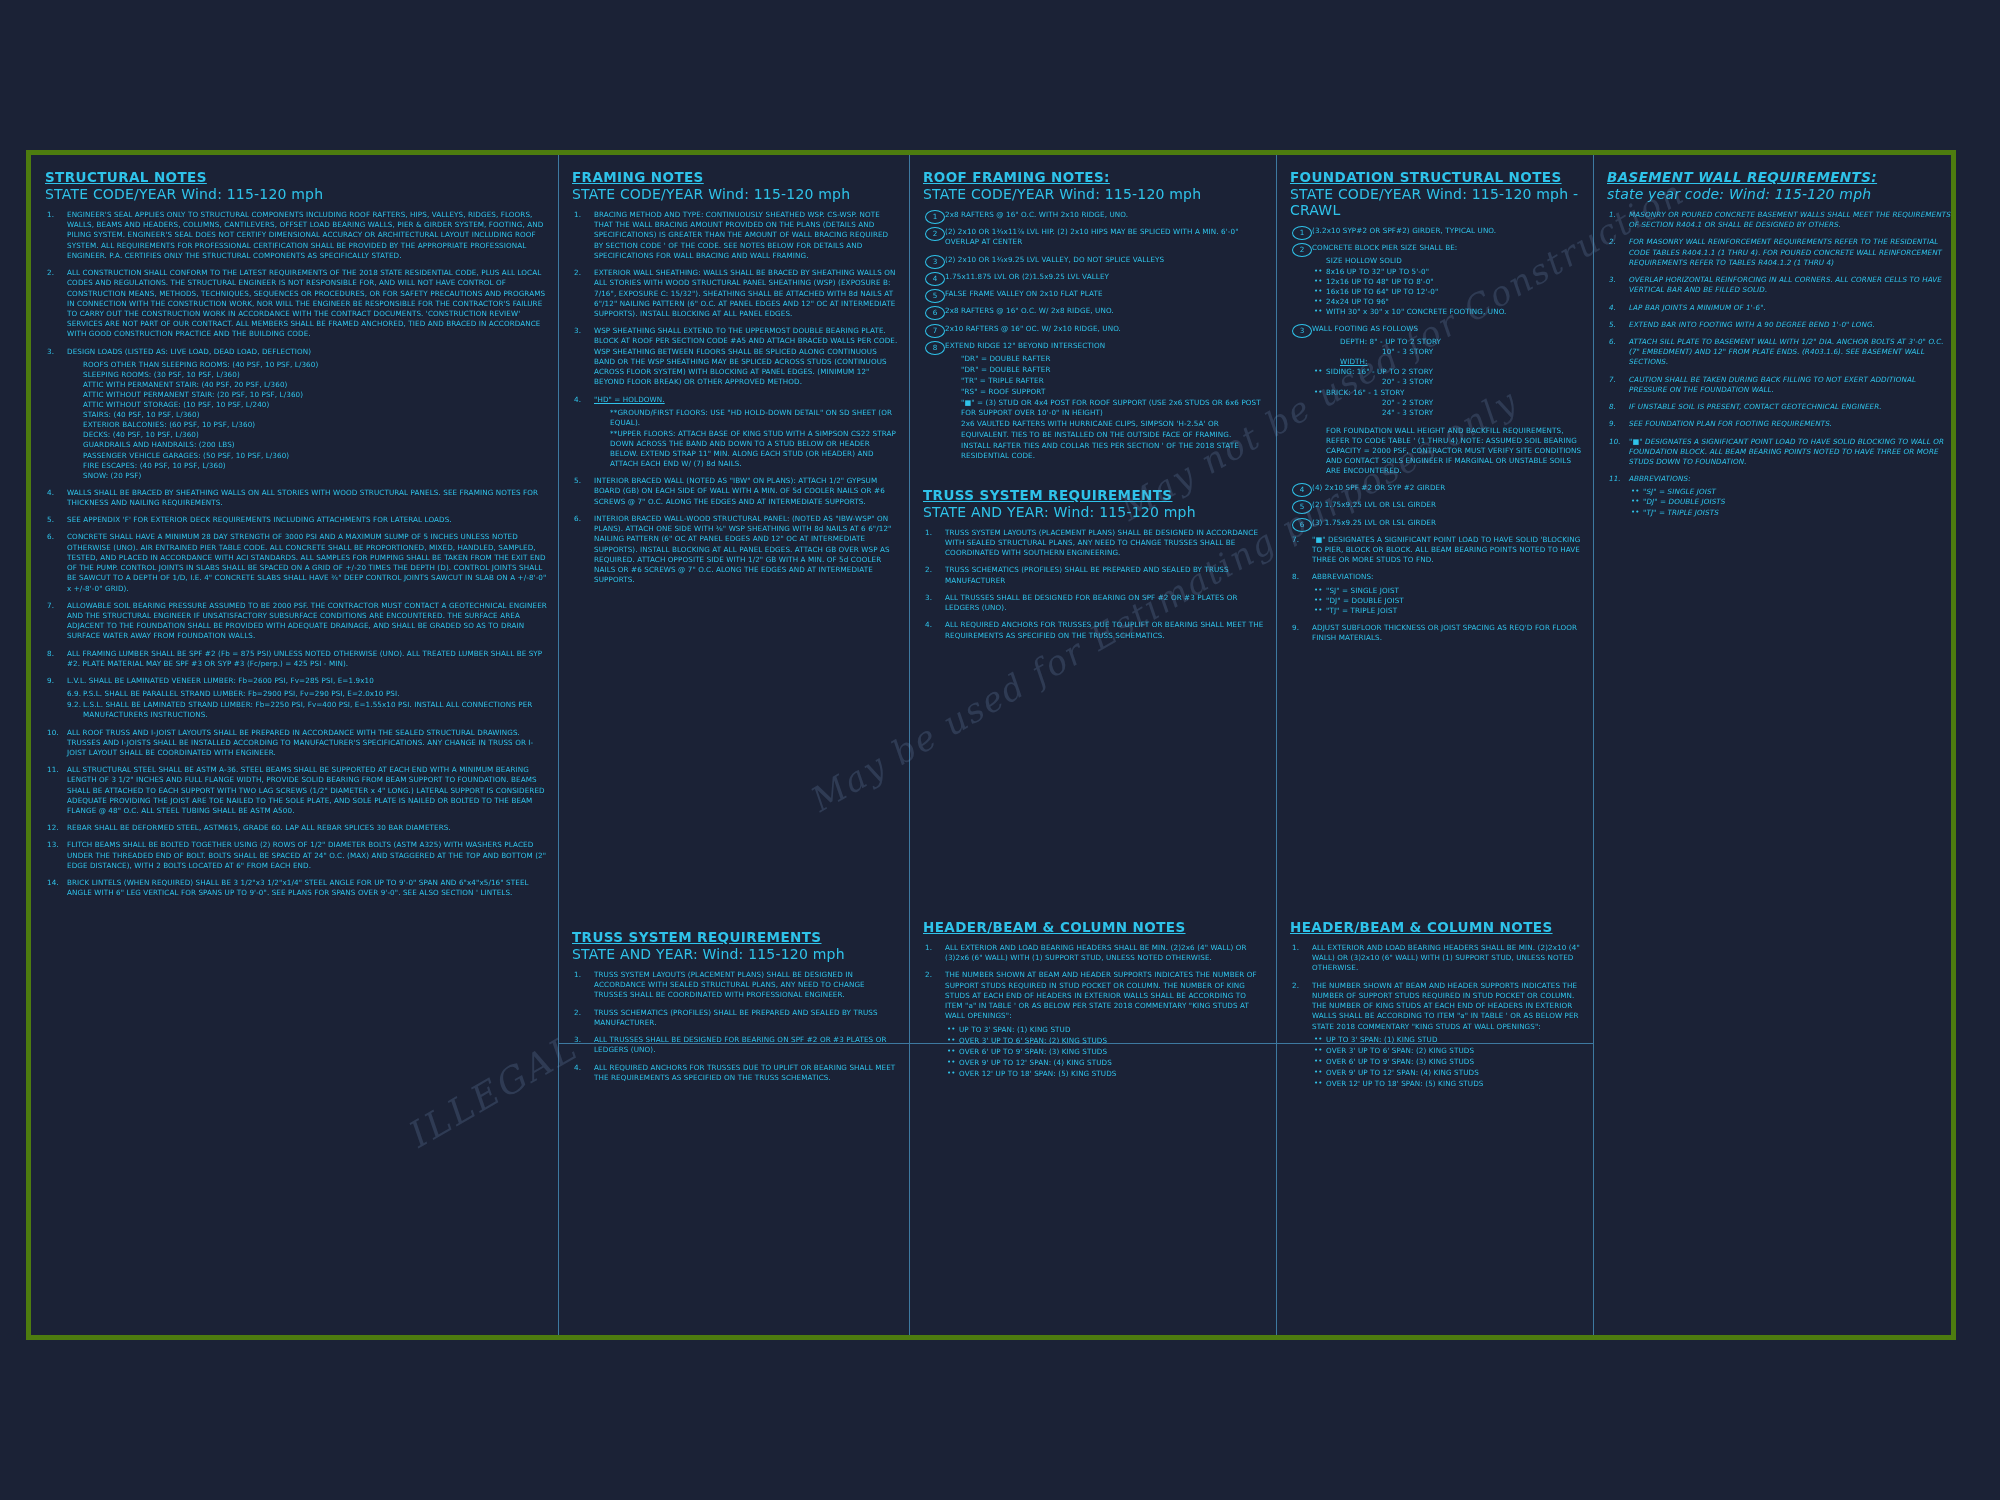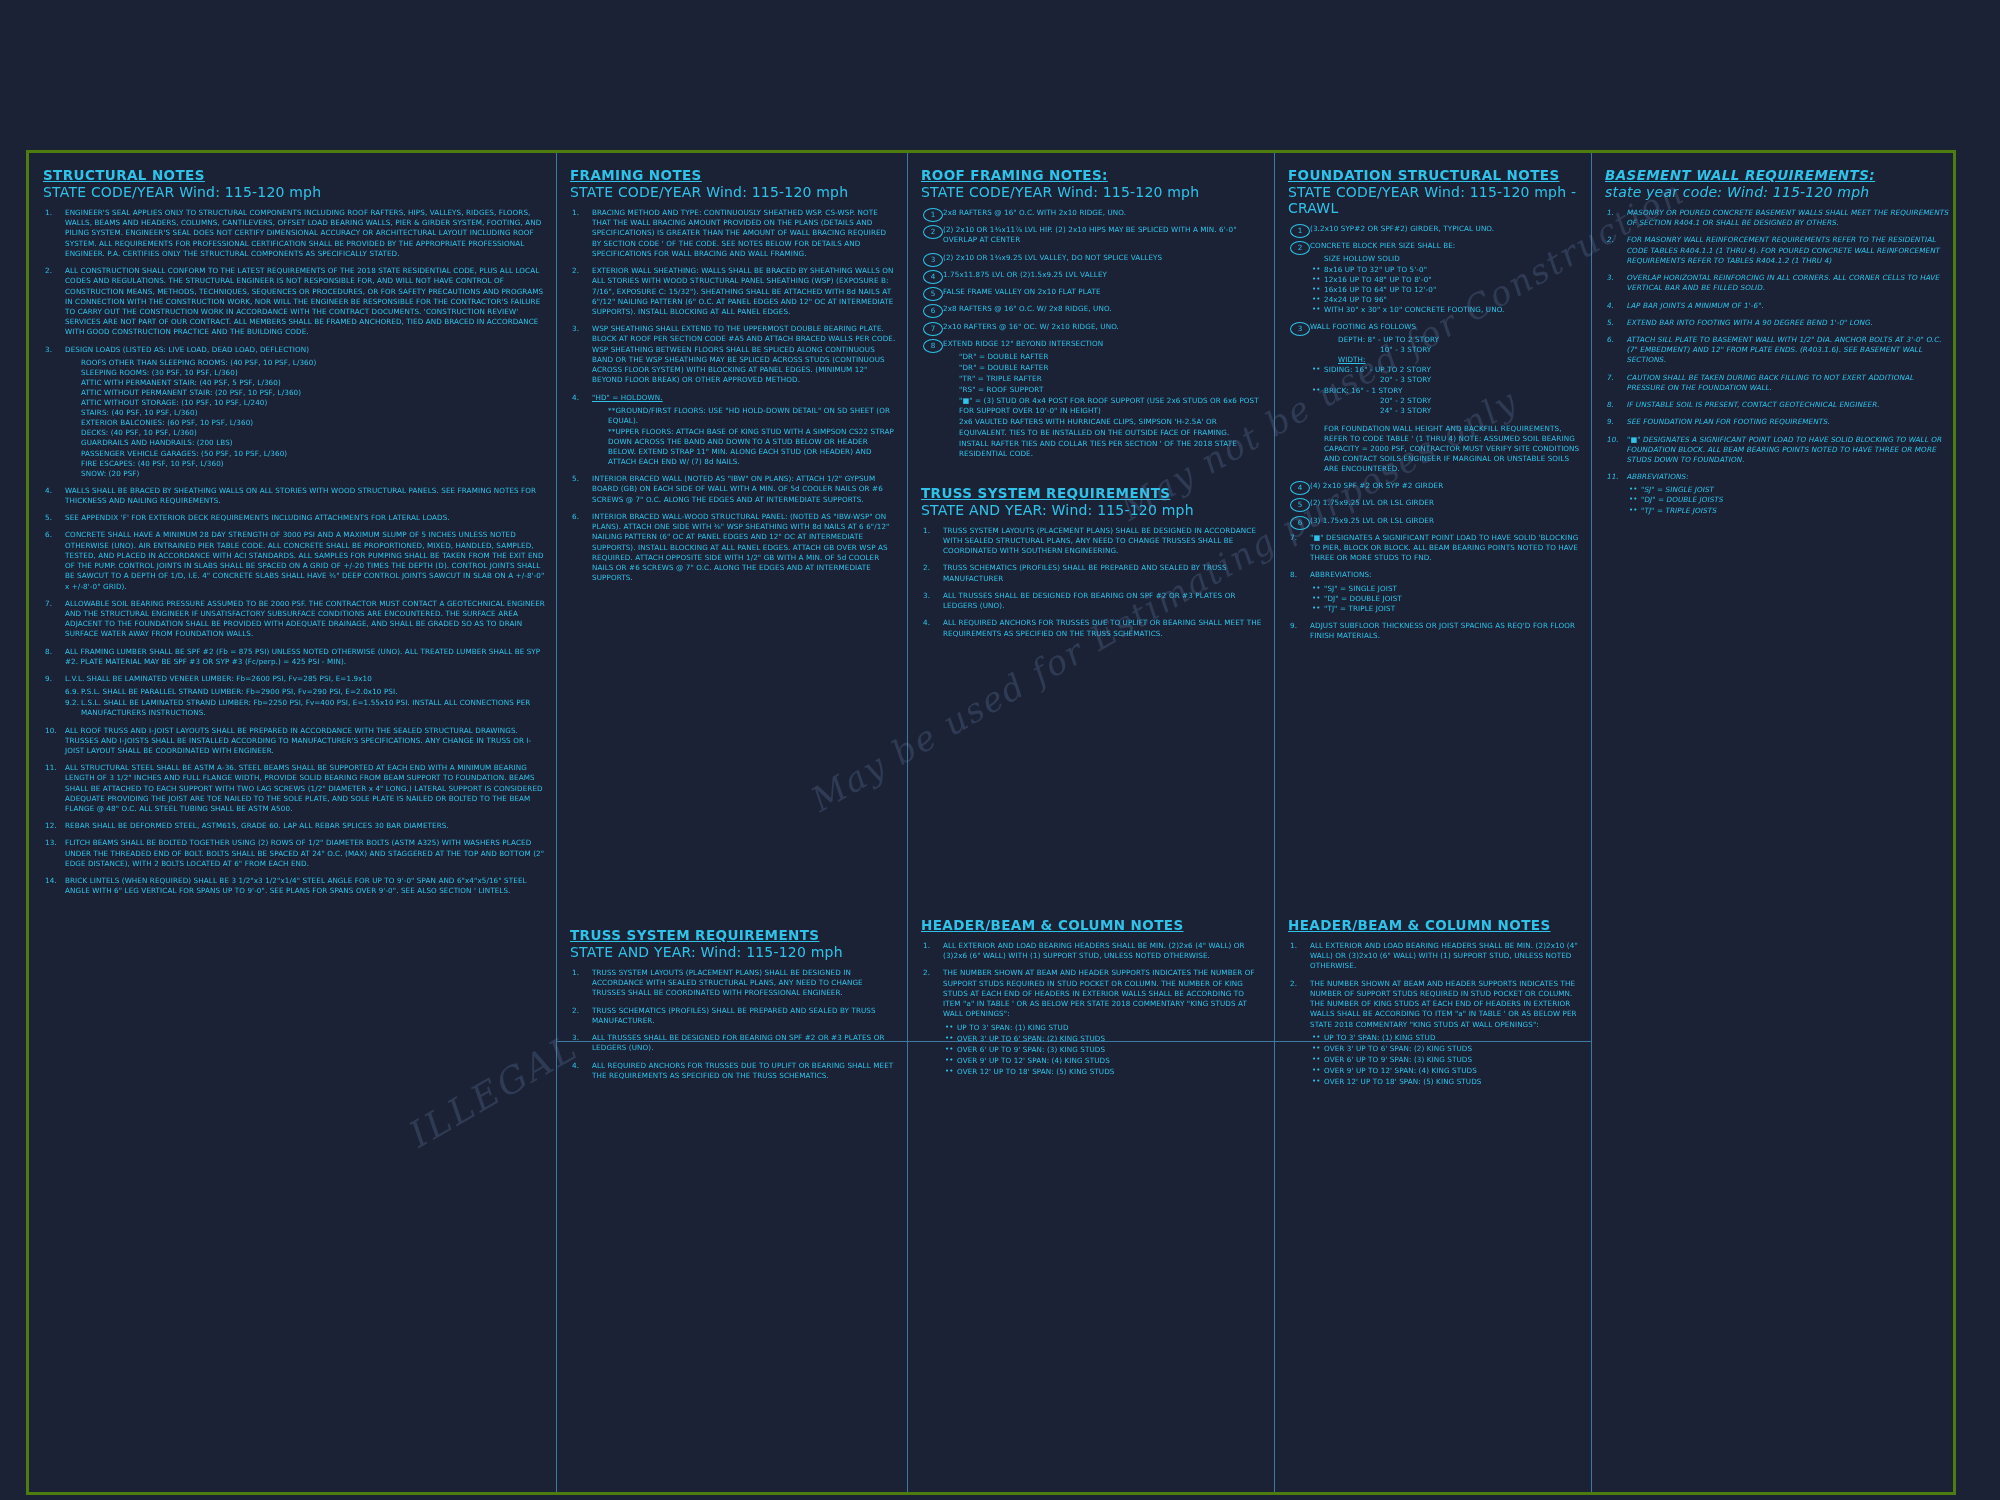--- a/index.html
+++ b/index.html
@@ -7,22 +7,22 @@
     width:2000px;height:1500px;
     background:#1b2236;
     font-family:"DejaVu Sans", sans-serif;
     color:#39c6e8;
     overflow:hidden;
     position:relative;
   }
   .sheet{
     position:absolute;
     left:26px;top:150px;
-    width:1930px;height:1345px;
-    border:3px solid #4d7c0f;
+    width:1930px;height:1190px;
+    border:5px solid #4d7c0f;
     background:#1b2236;
     box-sizing:border-box;
   }
   .watermark{
     position:absolute;
     left:0;top:0;width:2000px;height:1500px;
     pointer-events:none;
     z-index:50;
   }
   .wm-text{
@@ -112,21 +112,21 @@
     <div class="blk">
       <h2>STRUCTURAL NOTES</h2>
       <div class="sub">STATE CODE/YEAR Wind: 115-120 mph</div>
       <ol class="items">
         <li><span class="num">1.</span><span>ENGINEER'S SEAL APPLIES ONLY TO STRUCTURAL COMPONENTS INCLUDING ROOF RAFTERS, HIPS, VALLEYS, RIDGES, FLOORS, WALLS, BEAMS AND HEADERS, COLUMNS, CANTILEVERS, OFFSET LOAD BEARING WALLS, PIER &amp; GIRDER SYSTEM, FOOTING, AND PILING SYSTEM. ENGINEER'S SEAL DOES NOT CERTIFY DIMENSIONAL ACCURACY OR ARCHITECTURAL LAYOUT INCLUDING ROOF SYSTEM. ALL REQUIREMENTS FOR PROFESSIONAL CERTIFICATION SHALL BE PROVIDED BY THE APPROPRIATE PROFESSIONAL ENGINEER. P.A. CERTIFIES ONLY THE STRUCTURAL COMPONENTS AS SPECIFICALLY STATED.</span></li>
         <li><span class="num">2.</span><span>ALL CONSTRUCTION SHALL CONFORM TO THE LATEST REQUIREMENTS OF THE 2018 STATE RESIDENTIAL CODE, PLUS ALL LOCAL CODES AND REGULATIONS. THE STRUCTURAL ENGINEER IS NOT RESPONSIBLE FOR, AND WILL NOT HAVE CONTROL OF CONSTRUCTION MEANS, METHODS, TECHNIQUES, SEQUENCES OR PROCEDURES, OR FOR SAFETY PRECAUTIONS AND PROGRAMS IN CONNECTION WITH THE CONSTRUCTION WORK, NOR WILL THE ENGINEER BE RESPONSIBLE FOR THE CONTRACTOR'S FAILURE TO CARRY OUT THE CONSTRUCTION WORK IN ACCORDANCE WITH THE CONTRACT DOCUMENTS. 'CONSTRUCTION REVIEW' SERVICES ARE NOT PART OF OUR CONTRACT. ALL MEMBERS SHALL BE FRAMED ANCHORED, TIED AND BRACED IN ACCORDANCE WITH GOOD CONSTRUCTION PRACTICE AND THE BUILDING CODE.</span></li>
         <li><span class="num">3.</span><span>DESIGN LOADS (LISTED AS: LIVE LOAD, DEAD LOAD, DEFLECTION)</span>
           <ul class="sublist tight">
             <li><span>ROOFS OTHER THAN SLEEPING ROOMS: (40 PSF, 10 PSF, L/360)</span></li>
             <li><span>SLEEPING ROOMS: (30 PSF, 10 PSF, L/360)</span></li>
-            <li><span>ATTIC WITH PERMANENT STAIR: (40 PSF, 5 PSF, L/360)</span></li>
+            <li><span>ATTIC WITH PERMANENT STAIR: (40 PSF, 20 PSF, L/360)</span></li>
             <li><span>ATTIC WITHOUT PERMANENT STAIR: (20 PSF, 10 PSF, L/360)</span></li>
             <li><span>ATTIC WITHOUT STORAGE: (10 PSF, 10 PSF, L/240)</span></li>
             <li><span>STAIRS: (40 PSF, 10 PSF, L/360)</span></li>
             <li><span>EXTERIOR BALCONIES: (60 PSF, 10 PSF, L/360)</span></li>
             <li><span>DECKS: (40 PSF, 10 PSF, L/360)</span></li>
             <li><span>GUARDRAILS AND HANDRAILS: (200 LBS)</span></li>
             <li><span>PASSENGER VEHICLE GARAGES: (50 PSF, 10 PSF, L/360)</span></li>
             <li><span>FIRE ESCAPES: (40 PSF, 10 PSF, L/360)</span></li>
             <li><span>SNOW: (20 PSF)</span></li>
           </ul>

